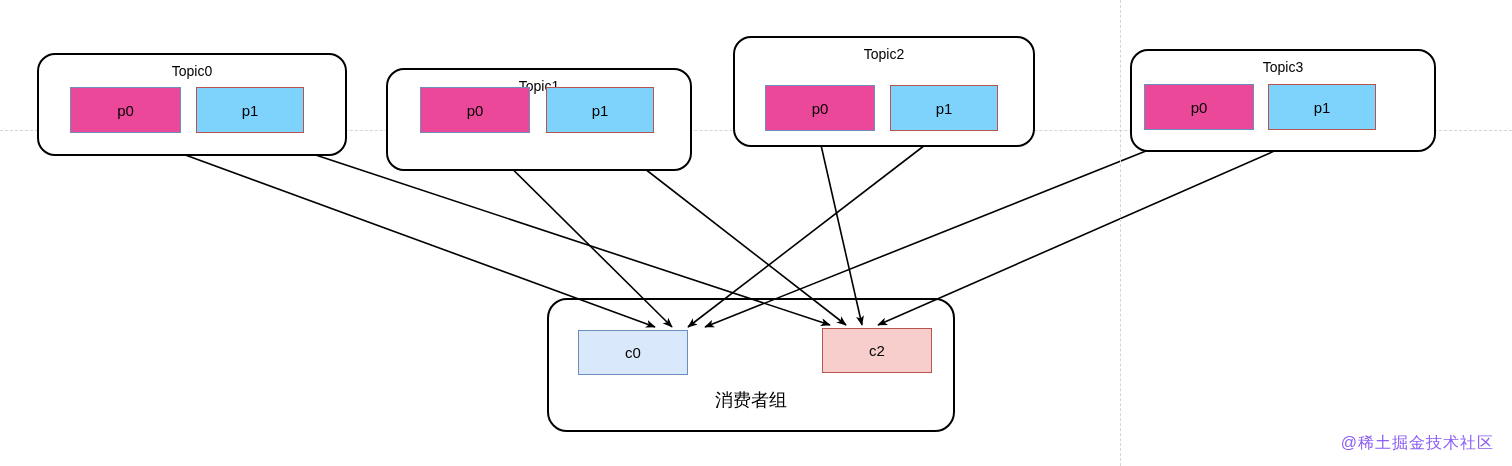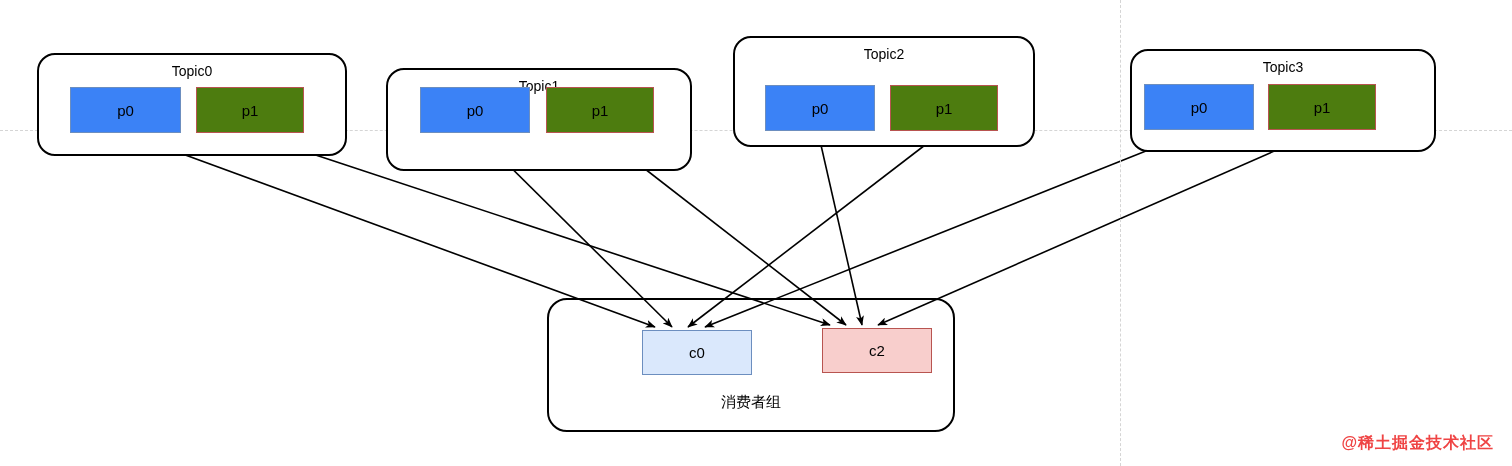--- a/index.html
+++ b/index.html
@@ -47,45 +47,45 @@
     top: 7px;
     text-align: center;
     font-size: 14px;
     color: #000000;
     line-height: 18px;
   }
   .part-box {
     position: absolute;
     box-sizing: border-box;
     border: 1.5px solid #6c8ebf;
-    background: #3b82f6;
+    background: #ec4899;
     display: flex;
     align-items: center;
     justify-content: center;
     font-size: 15px;
     color: #000000;
   }
   .part-box.pink {
     border-color: #b85450;
-    background: #4d7c0f;
+    background: #7dd3fc;
   }
   .group-box {
     position: absolute;
     box-sizing: border-box;
     border: 2px solid #000000;
     border-radius: 20px;
     background: transparent;
   }
   .group-label {
     position: absolute;
     left: 0;
     right: 0;
     bottom: 18px;
     text-align: center;
-    font-size: 15px;
+    font-size: 18px;
     color: #000000;
   }
   .consumer-box {
     position: absolute;
     box-sizing: border-box;
     border: 1.5px solid #6c8ebf;
     background: #dae8fc;
     display: flex;
     align-items: center;
     justify-content: center;
@@ -95,23 +95,22 @@
   .consumer-box.pink {
     border-color: #b85450;
     background: #f8cecc;
     margin-left: 36px;
   }
   .watermark {
     position: absolute;
     right: 18px;
     bottom: 12px;
     font-size: 16px;
-    color: #ef4444;
+    color: #8b5cf6;
     letter-spacing: 1px;
-    font-weight: bold;
   }
 </style>
 </head>
 <body>
 
 <svg id="canvas" xmlns="http://www.w3.org/2000/svg">
   <defs>
     <marker id="arrowhead" markerWidth="10" markerHeight="8" refX="9.2" refY="4" orient="auto" markerUnits="userSpaceOnUse">
       <path d="M0,0 L10,4 L0,8 L2.6,4 Z" fill="#000000"></path>
     </marker>
@@ -151,16 +150,16 @@
 
 <div class="topic-box" style="left:1110px; top:49px; width:306px; height:103px;margin-left:20px;">
   <div class="topic-title">Topic3</div>
 </div>
 <div class="part-box" style="left:1144px; top:84px; width:110px; height:46px;">p0</div>
 <div class="part-box pink" style="left:1268px; top:84px; width:108px; height:46px;">p1</div>
 
 <div class="group-box" style="left:547px; top:298px; width:408px; height:134px;">
   <div class="group-label">消费者组</div>
 </div>
-<div class="consumer-box" style="left:642px; top:330px; width:110px; height:45px;">c0</div>
+<div class="consumer-box" style="left:578px; top:330px; width:110px; height:45px;">c0</div>
 <div class="consumer-box pink" style="left:786px; top:328px; width:110px; height:45px;">c2</div>
 
 <div class="watermark">@稀土掘金技术社区</div>
 
 </body></html>

